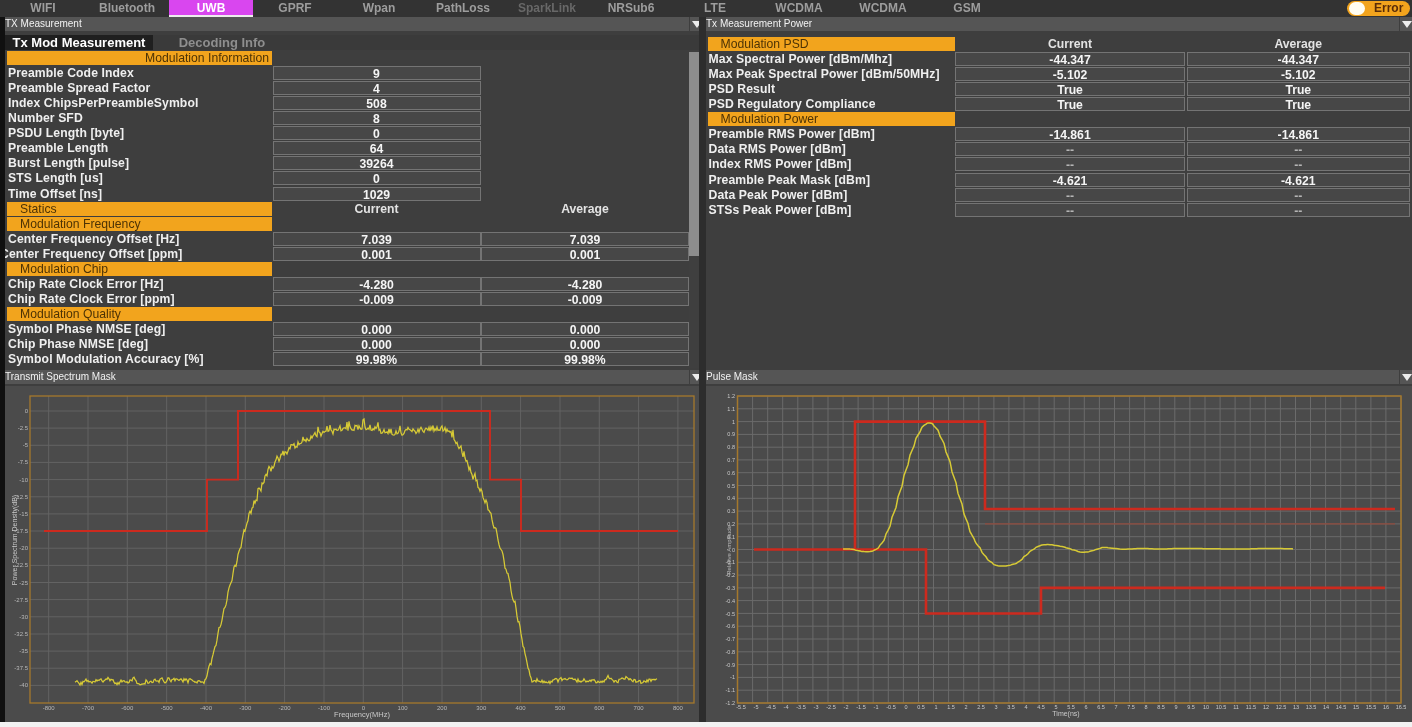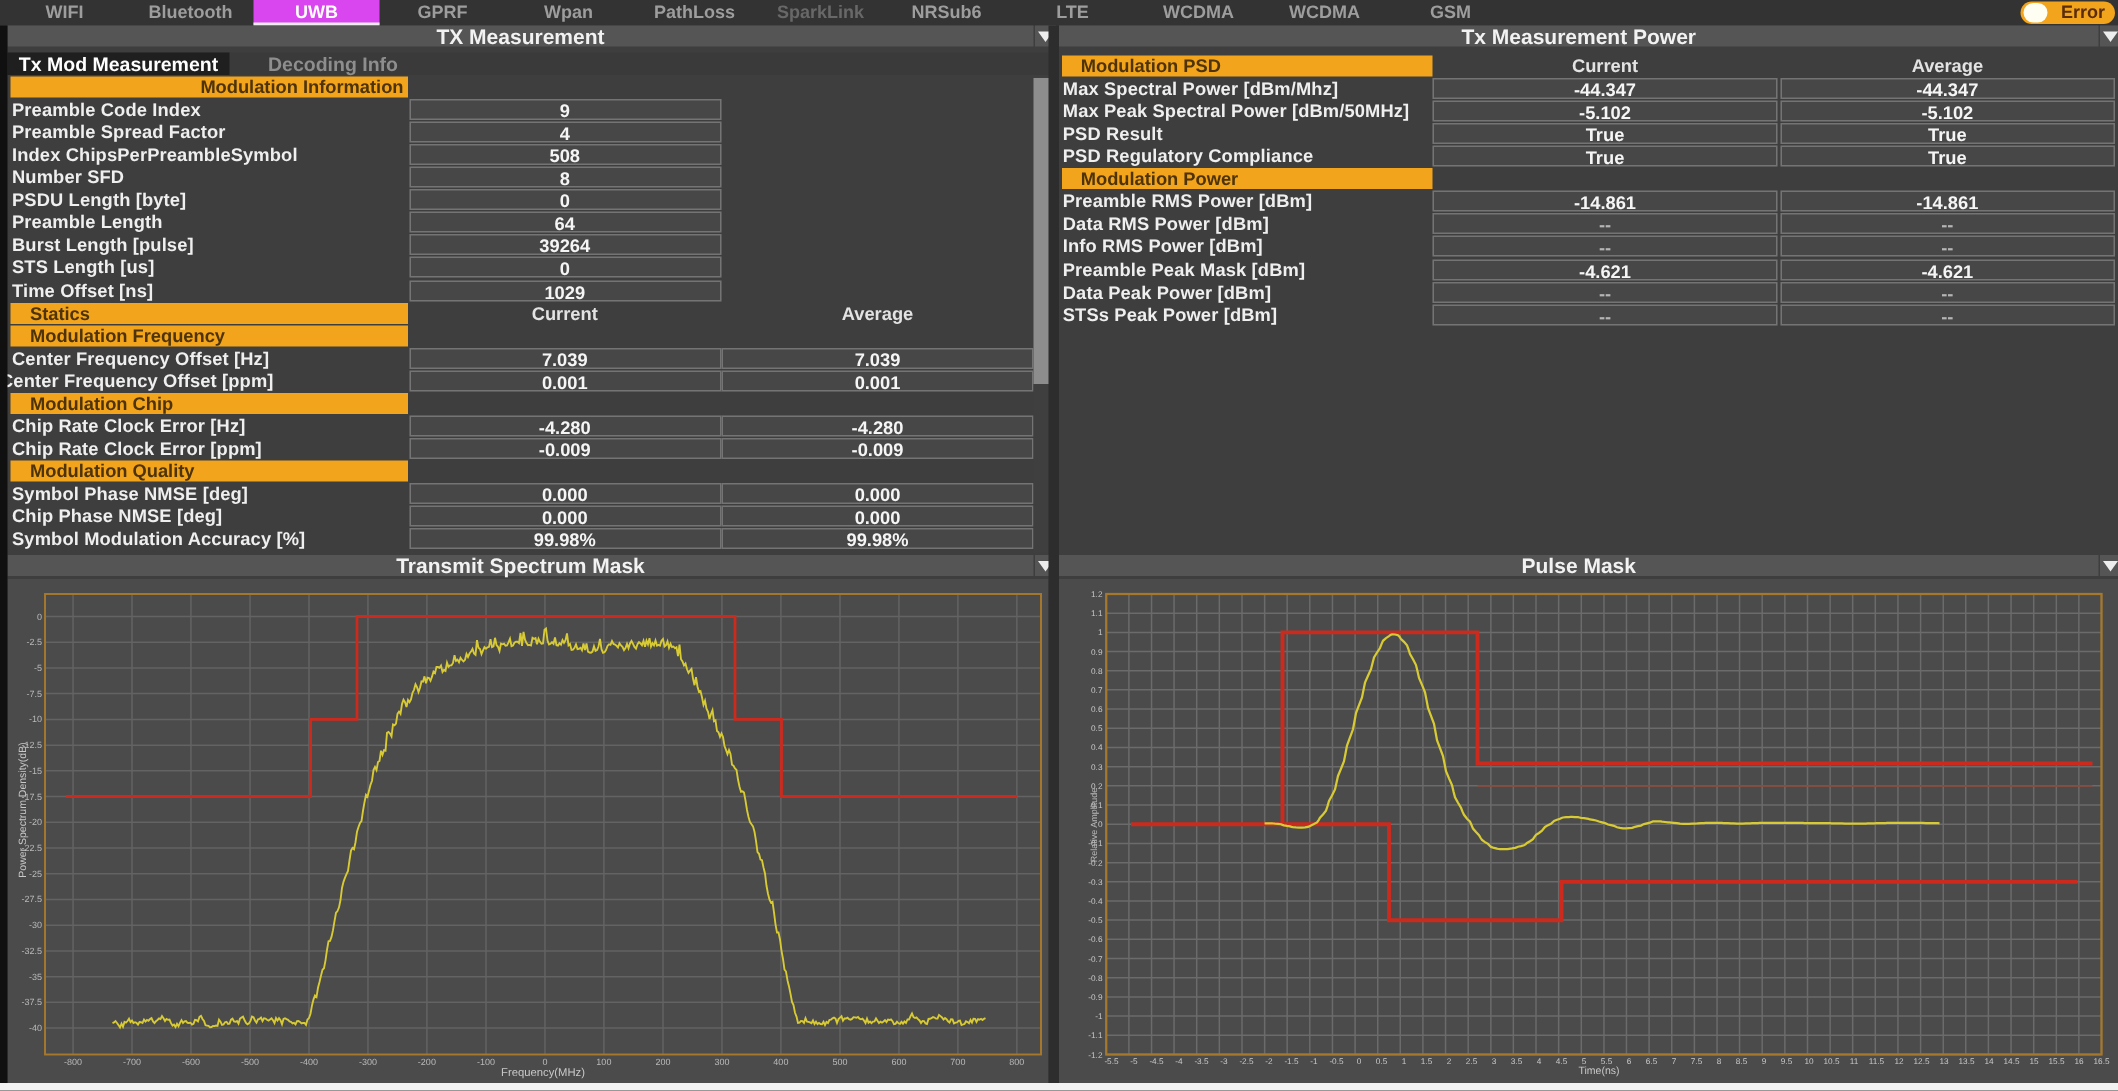--- a/index.html
+++ b/index.html
@@ -1,30 +1,30 @@
 <!DOCTYPE html>
 <html><head><meta charset="utf-8"><style>
 *{margin:0;padding:0;box-sizing:border-box}
 html,body{width:1412px;height:727px;overflow:hidden;background:#3e3e3e;font-family:"Liberation Sans",sans-serif}
 .abs{position:absolute}
 #tabbar{position:absolute;left:0;top:0;width:1412px;height:17px;background:#333333}
 .tab{position:absolute;top:0;height:17px;line-height:16px;text-align:center;font-size:12px;font-weight:700;color:#9d9d9d}
 .tab.sel{background:#d946ef;color:#fff}
 .tab.sel::after{content:"";position:absolute;left:0;right:0;bottom:0;height:2.5px;background:#ededed}
 .tab.dis{color:#686868}
-.hdrbar{position:absolute;height:14px;background:#555555;color:#f2f2f2;font-size:14px;font-weight:700;text-align:center;line-height:14.5px}
+.hdrbar{position:absolute;height:14px;background:#555555;color:#f2f2f2;font-size:10px;font-weight:400;text-align:left;line-height:14.5px}
 .arrbtn{position:absolute;height:14px;width:14px;background:#555555}
 .arrbtn::after{content:"";position:absolute;left:1.5px;top:3.5px;border:5.5px solid transparent;border-top:7.5px solid #ededed;border-bottom:none}
 .subbar{position:absolute;left:5px;top:35px;width:695px;height:15px;background:#3a3a3a}
 .subtab{position:absolute;top:35px;height:15px;font-size:13px;font-weight:700;text-align:center;line-height:15px}
 .lab{position:absolute;color:#efefef;font-size:12.2px;font-weight:700;letter-spacing:0.1px;white-space:nowrap}
 .val{position:absolute;background:#474747;border:1px solid #747474;color:#f5f5f5;font-size:12.2px;font-weight:700;text-align:center;white-space:nowrap}
 .val.dim{color:#b5b5b5}
 .colhdr{position:absolute;color:#e3e3e3;font-size:12.2px;font-weight:700;text-align:center}
-.orange{position:absolute;background:#f2a41d;color:#4d3305;font-size:12.2px;font-weight:700;padding-left:13px;line-height:14.5px;white-space:nowrap}
+.orange{position:absolute;background:#f2a41d;color:#4d3305;font-size:12.2px;font-weight:400;padding-left:13px;line-height:14.5px;white-space:nowrap}
 .orangeR{text-align:right;padding-right:3px}
 .chart{position:absolute}
 #darkpill{position:absolute;left:1347px;top:1px;width:63px;height:15px;background:#f2a41d;border-radius:8px}
 #darkpill .knob{position:absolute;left:1.5px;top:1px;width:16px;height:13px;background:#fffef2;border-radius:7px}
 #darkpill .txt{position:absolute;left:27px;top:0;font-size:12px;font-weight:700;color:#5a2d08;line-height:15px}
 </style></head><body>
 <div id="tabbar">
 <div class="tab" style="left:1px;width:84px">WIFI</div>
 <div class="tab" style="left:85px;width:84px">Bluetooth</div>
 <div class="tab sel" style="left:169px;width:84px">UWB</div>
@@ -121,21 +121,21 @@
 <div class="lab" style="left:708.5px;top:97.2px;height:15px;line-height:15px">PSD Regulatory Compliance</div>
 <div class="val" style="left:955.0px;top:97.2px;width:230.0px;height:14.0px;line-height:14px">True</div>
 <div class="val" style="left:1186.5px;top:97.2px;width:223.5px;height:14.0px;line-height:14px">True</div>
 <div class="orange" style="left:707.5px;top:112.2px;width:247px;height:14px;line-height:14px">Modulation Power</div>
 <div class="lab" style="left:708.5px;top:127.3px;height:15px;line-height:15px">Preamble RMS Power [dBm]</div>
 <div class="val" style="left:955.0px;top:127.3px;width:230.0px;height:14.0px;line-height:14px">-14.861</div>
 <div class="val" style="left:1186.5px;top:127.3px;width:223.5px;height:14.0px;line-height:14px">-14.861</div>
 <div class="lab" style="left:708.5px;top:142.3px;height:15px;line-height:15px">Data RMS Power [dBm]</div>
 <div class="val dim" style="left:955.0px;top:142.3px;width:230.0px;height:14.0px;line-height:14px">--</div>
 <div class="val dim" style="left:1186.5px;top:142.3px;width:223.5px;height:14.0px;line-height:14px">--</div>
-<div class="lab" style="left:708.5px;top:157.4px;height:15px;line-height:15px">Info RMS Power [dBm]</div>
+<div class="lab" style="left:708.5px;top:157.4px;height:15px;line-height:15px">Index RMS Power [dBm]</div>
 <div class="val dim" style="left:955.0px;top:157.4px;width:230.0px;height:14.0px;line-height:14px">--</div>
 <div class="val dim" style="left:1186.5px;top:157.4px;width:223.5px;height:14.0px;line-height:14px">--</div>
 <div class="lab" style="left:708.5px;top:172.5px;height:15px;line-height:15px">Preamble Peak Mask [dBm]</div>
 <div class="val" style="left:955.0px;top:172.5px;width:230.0px;height:14.0px;line-height:14px">-4.621</div>
 <div class="val" style="left:1186.5px;top:172.5px;width:223.5px;height:14.0px;line-height:14px">-4.621</div>
 <div class="lab" style="left:708.5px;top:187.5px;height:15px;line-height:15px">Data Peak Power [dBm]</div>
 <div class="val dim" style="left:955.0px;top:187.5px;width:230.0px;height:14.0px;line-height:14px">--</div>
 <div class="val dim" style="left:1186.5px;top:187.5px;width:223.5px;height:14.0px;line-height:14px">--</div>
 <div class="lab" style="left:708.5px;top:202.6px;height:15px;line-height:15px">STSs Peak Power [dBm]</div>
 <div class="val dim" style="left:955.0px;top:202.6px;width:230.0px;height:14.0px;line-height:14px">--</div>

